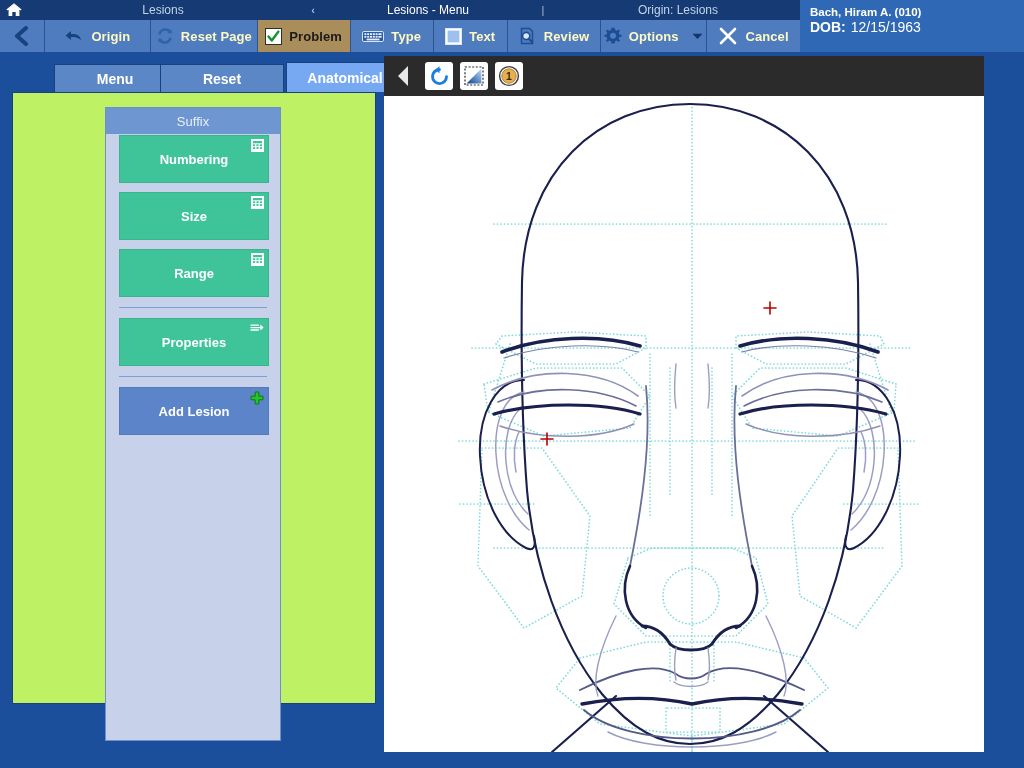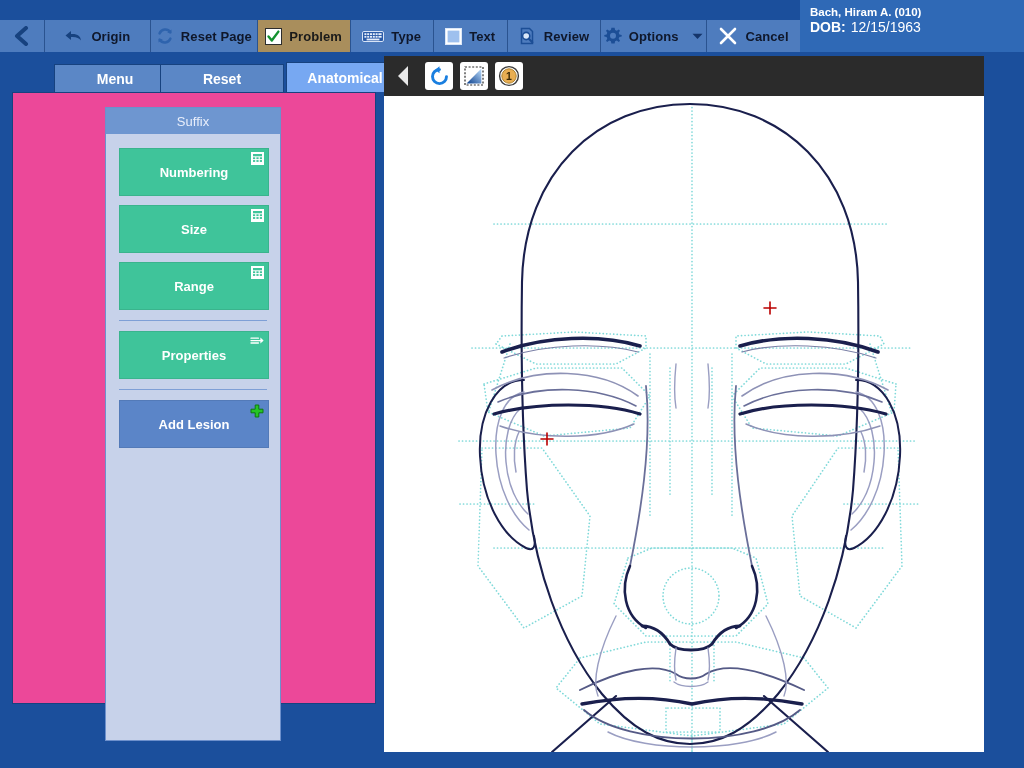--- a/index.html
+++ b/index.html
@@ -32,21 +32,21 @@
   .tb-patient .pdob{font-size:14px;font-weight:bold;line-height:15px;}
   .tb-patient .pdob span.v{font-weight:normal;padding-left:5px;}
 
   
   .toolbar{
     position:absolute;left:0;top:20px;width:800px;height:32px;
     display:flex;align-items:stretch;
   }
   .tbtn{
     display:flex;align-items:center;justify-content:center;gap:7px;
-    background:#4e7cbe;color:#0f172a;
+    background:#4e7cbe;color:#fef9c3;
     font-size:13px;font-weight:bold;
     border-right:1px solid #2a5390;
     box-sizing:border-box;
     cursor:pointer;
   }
   .tbtn.back{width:46px;background:#4e7cbe;}
   .tbtn.w-origin{width:110px;}
   .tbtn.w-reset{width:110px;}
   .tbtn.w-problem{width:96px;background:#a98e5c;color:#1a1a1a;border-right:1px solid #2a5390;}
   .tbtn.w-type{width:86px;}
@@ -70,32 +70,32 @@
     box-sizing:border-box;cursor:pointer;margin-left:28px;
   }
   .tab.inactive{background:#5b87c6;border:1px solid #17427f;border-bottom:none;}
   .tab.active{background:#77a8f2;border:1px solid #17427f;border-bottom:none;top:0;height:30px;}
   .tab.t1{left:22px;width:122px;}
   .tab.t2{left:128px;width:124px;}
   .tab.t3{left:254px;width:118px;}
 
   .panelbox{
     position:absolute;left:8px;top:30px;width:364px;height:612px;
-    background:#ec4899;border:1px solid #17427f;box-sizing:border-box;
+    background:#bef264;border:1px solid #17427f;box-sizing:border-box;
   }
   .groupbox{
     position:absolute;left:92px;top:14px;width:176px;height:634px;
     background:#c7d2ea;border:1px solid #6d90cc;box-sizing:border-box;
   }
   .grouphdr{
     height:26px;background:#6e96d0;color:#e8eefb;
     display:flex;align-items:center;justify-content:center;
     font-size:13px;
   }
-  .btnwrap{padding:14px 0 0 0;}
+  .btnwrap{padding:1px 0 0 0;}
   .cell{
     margin:0 13px 9px 13px;position:relative;
   }
   .cell.sep{border-top:1px solid #7e9fd6;padding-top:10px;margin-top:10px;}
   .gbtn{
     position:relative;width:150px;height:48px;
     display:flex;align-items:center;justify-content:center;
     font-size:13px;font-weight:bold;color:#ffffff;
     box-sizing:border-box;cursor:pointer;
     border:1px solid rgba(0,0,0,0.08);
@@ -120,20 +120,33 @@
     position:absolute;left:0;top:40px;width:600px;height:656px;
     background:#ffffff;overflow:hidden;
   }
   .canvas svg{display:block;}
 </style>
 </head>
 <body>
 
 <div class="app">
 
+  <div class="titlebar">
+    <div class="tb-home">
+      <svg width="16" height="14" viewBox="0 0 16 14">
+          <path d="M8 1 L15 7 L13.4 7 L13.4 13 L9.7 13 L9.7 9 L6.3 9 L6.3 13 L2.6 13 L2.6 7 L1 7 Z" fill="#ffffff"></path>
+          <path d="M8 0.2 L15.6 6.6 L14.8 7.4 L8 1.6 L1.2 7.4 L0.4 6.6 Z" fill="#ffffff"></path>
+        </svg>
+    </div>
+    <div class="tb-seg s1">Lesions</div>
+    <div class="tb-seg s2">‹</div>
+    <div class="tb-seg s3">Lesions - Menu</div>
+    <div class="tb-seg s4">|</div>
+    <div class="tb-seg s5">Origin: Lesions</div>
+  </div>
 
   <div class="tb-patient">
     <div class="pname">Bach, Hiram A. (010)</div>
     <div class="pdob"><span>DOB:</span><span class="v">12/15/1963</span></div>
   </div>
 
   <div class="toolbar">
 
     <div class="tbtn back">
       <svg width="22" height="20" viewBox="0 0 22 20">

